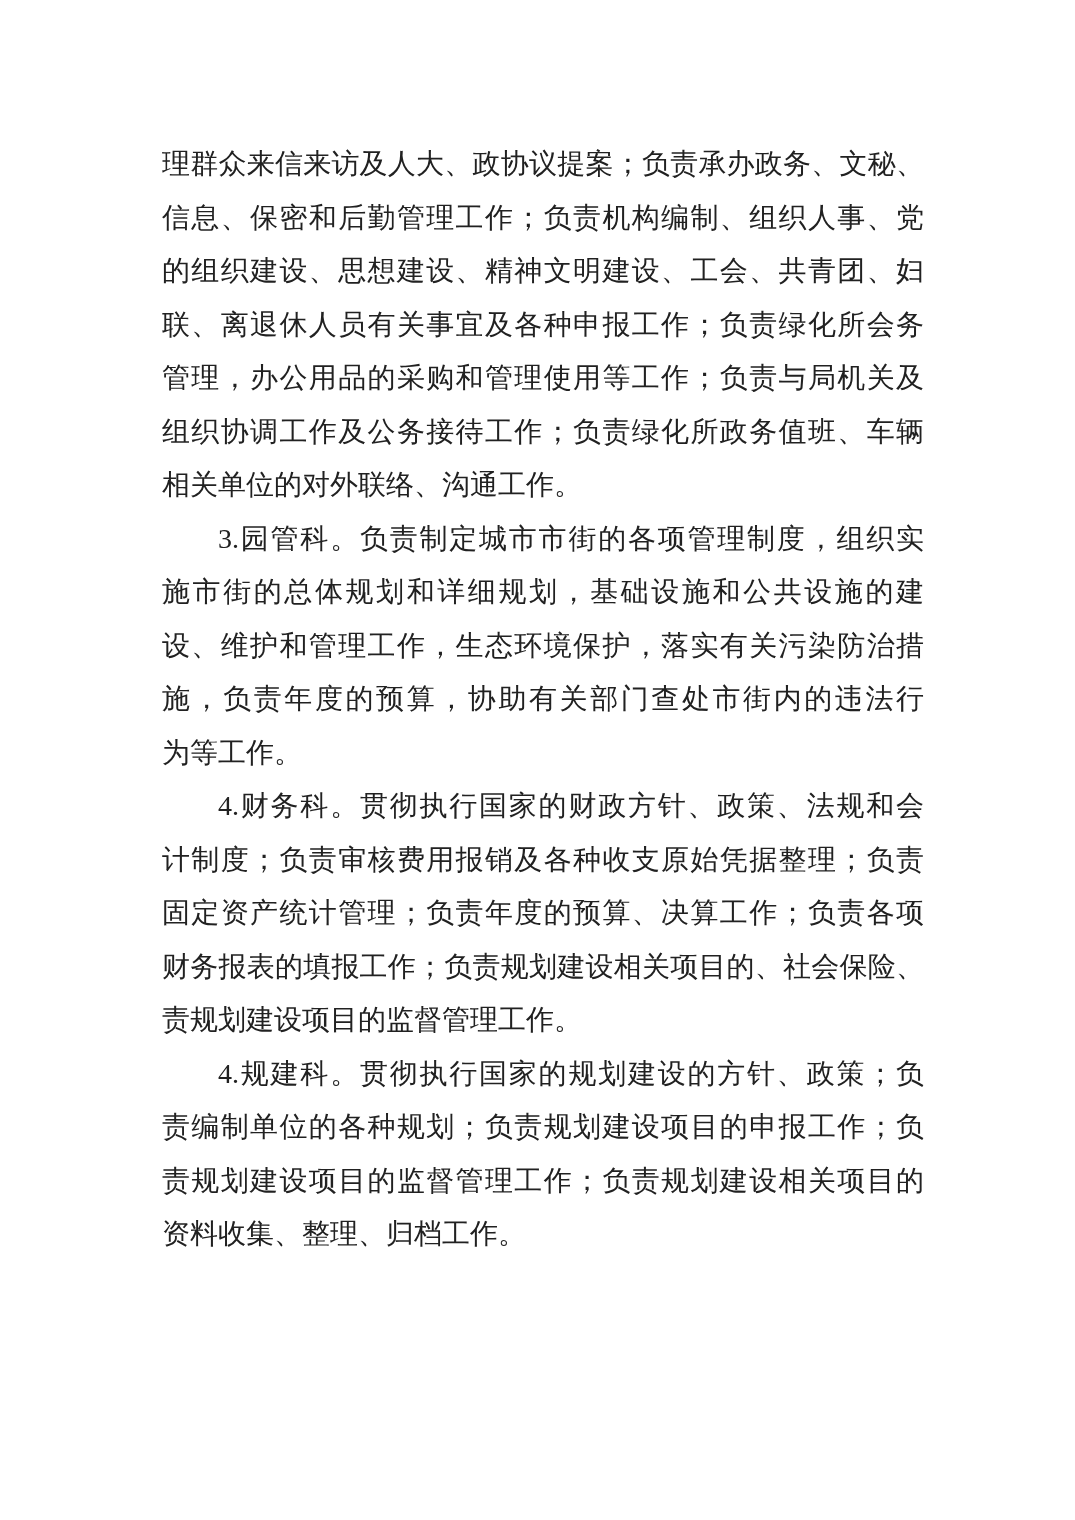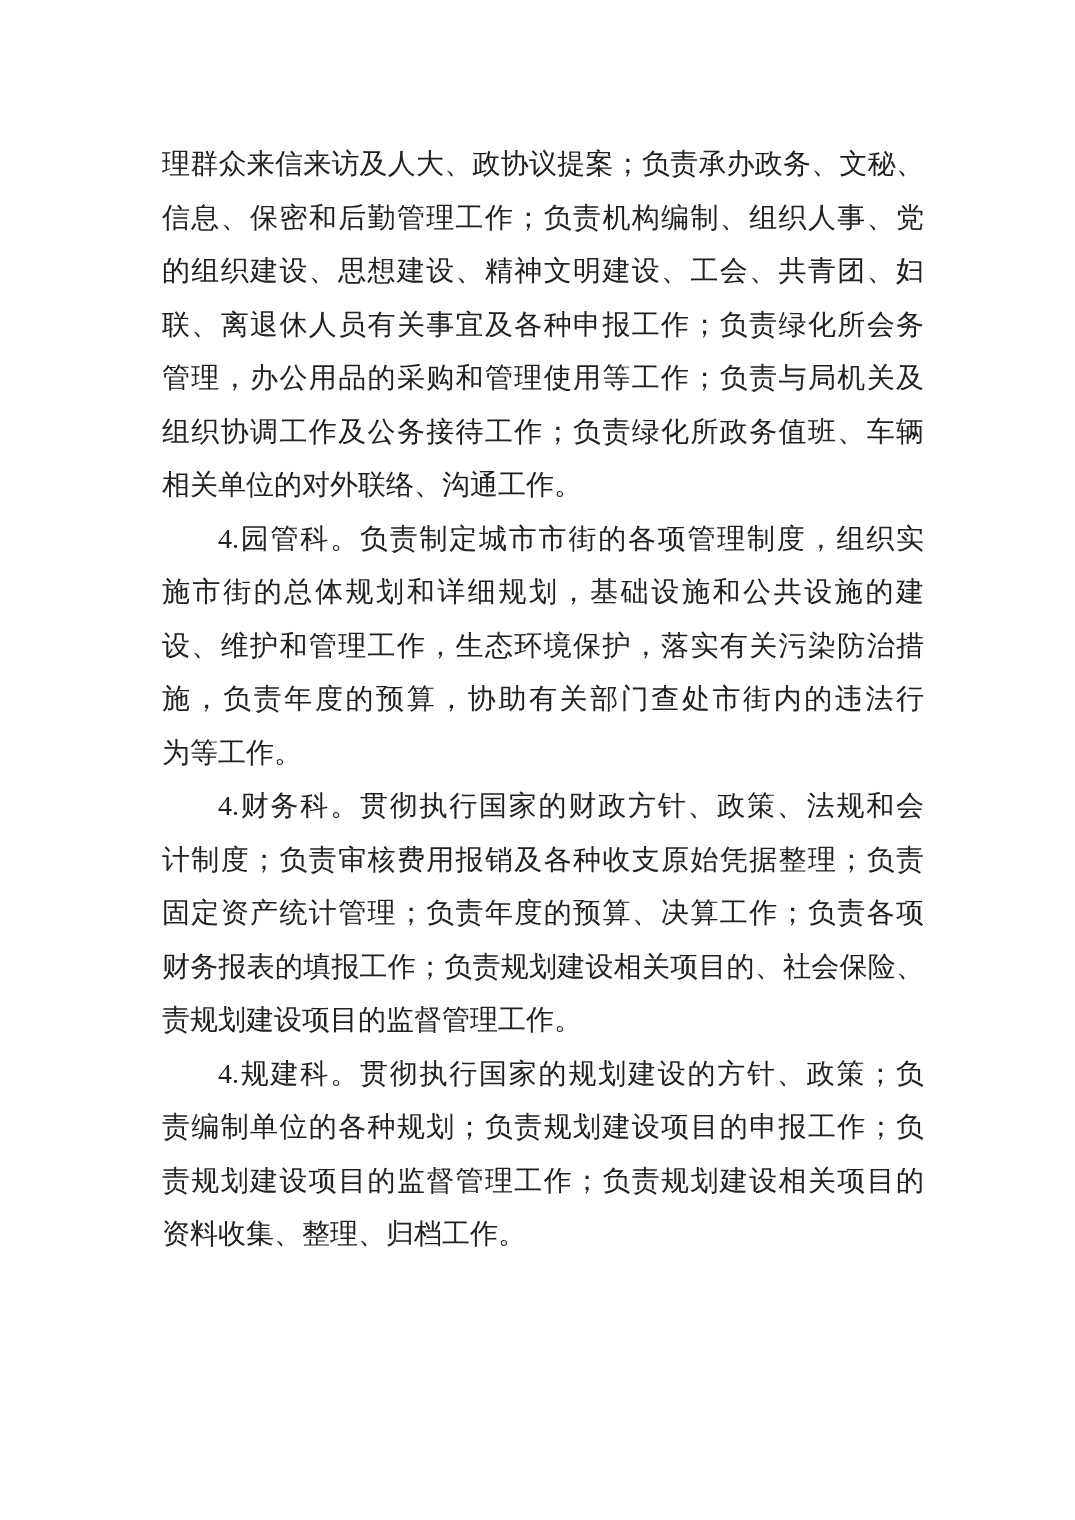--- a/index.html
+++ b/index.html
@@ -63,21 +63,21 @@
 
 <div class="page">
   <div class="content">
     <div class="line">理群众来信来访及人大、政协议提案；负责承办政务、文秘、</div>
     <div class="line">信息、保密和后勤管理工作；负责机构编制、组织人事、党</div>
     <div class="line">的组织建设、思想建设、精神文明建设、工会、共青团、妇</div>
     <div class="line">联、离退休人员有关事宜及各种申报工作；负责绿化所会务</div>
     <div class="line">管理，办公用品的采购和管理使用等工作；负责与局机关及</div>
     <div class="line">组织协调工作及公务接待工作；负责绿化所政务值班、车辆</div>
     <div class="line last">相关单位的对外联络、沟通工作。</div>
-    <div class="line indent">4.园管科。负责制定城市市街的各项管理制度，组织实</div>
+    <div class="line indent">3.园管科。负责制定城市市街的各项管理制度，组织实</div>
     <div class="line">施市街的总体规划和详细规划，基础设施和公共设施的建</div>
     <div class="line">设、维护和管理工作，生态环境保护，落实有关污染防治措</div>
     <div class="line">施，负责年度的预算，协助有关部门查处市街内的违法行</div>
     <div class="line last">为等工作。</div>
     <div class="line indent">4.财务科。贯彻执行国家的财政方针、政策、法规和会</div>
     <div class="line">计制度；负责审核费用报销及各种收支原始凭据整理；负责</div>
     <div class="line">固定资产统计管理；负责年度的预算、决算工作；负责各项</div>
     <div class="line">财务报表的填报工作；负责规划建设相关项目的、社会保险、</div>
     <div class="line last">责规划建设项目的监督管理工作。</div>
     <div class="line indent">4.规建科。贯彻执行国家的规划建设的方针、政策；负</div>

